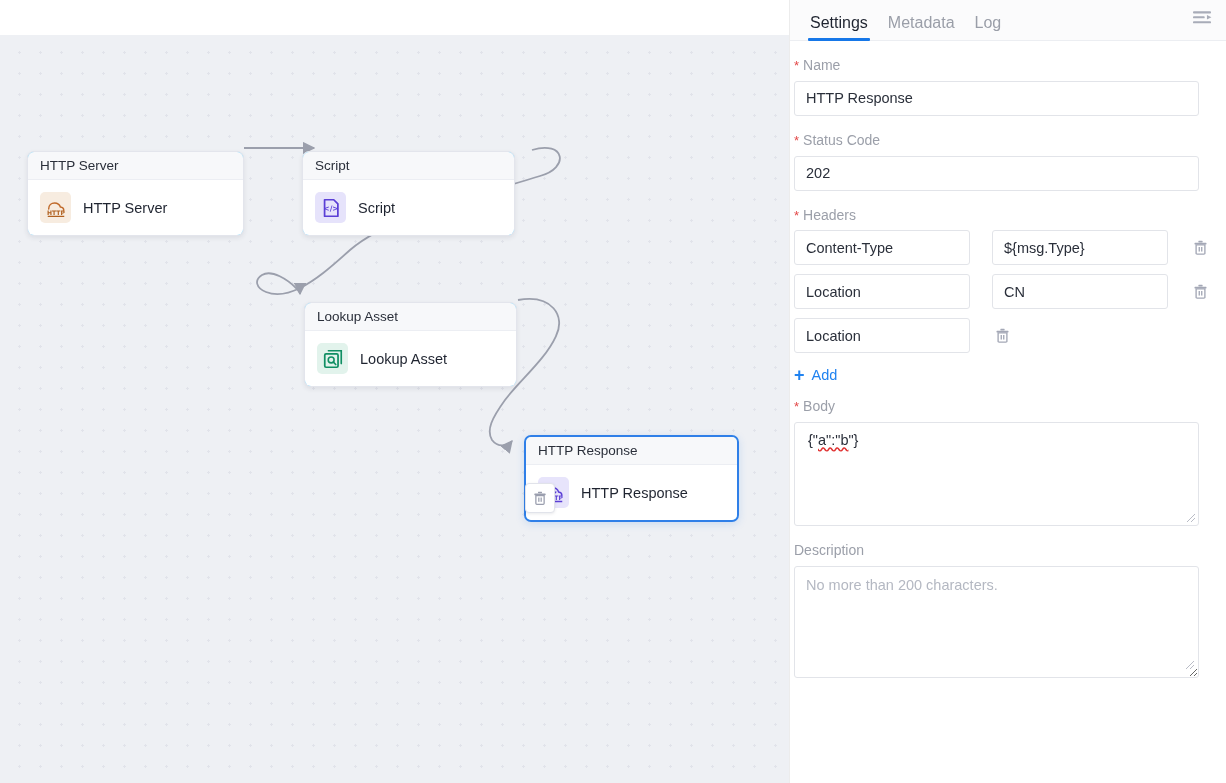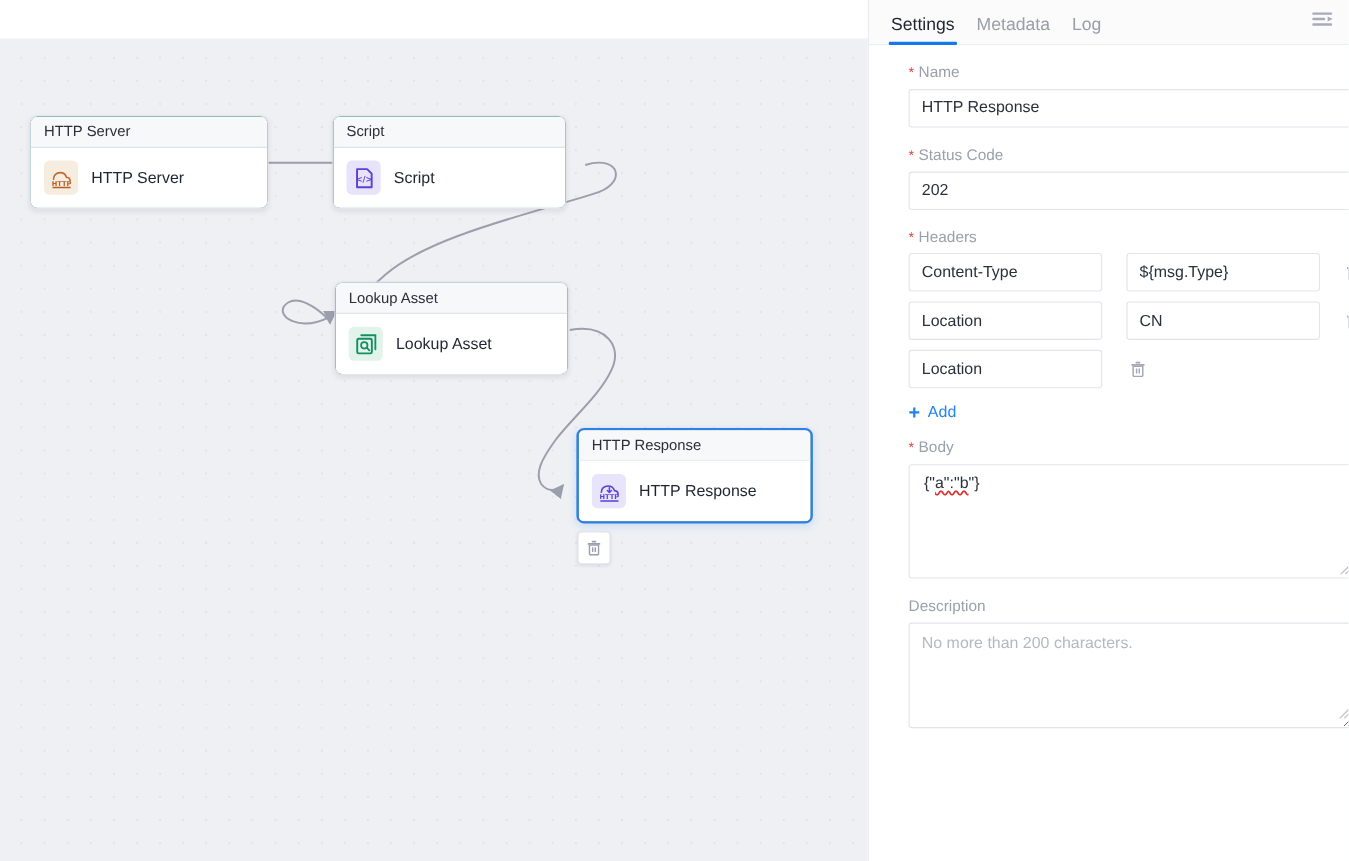--- a/index.html
+++ b/index.html
@@ -31,25 +31,26 @@
     background-color: #eef0f4;
     background-image: radial-gradient(circle, #e1e3ea 1.1px, transparent 1.2px);
     background-size: 21px 21px;
     background-position: 9px 7px;
   }
   .edges { position: absolute; top: 0; left: 0; width: 789px; height: 783px; pointer-events: none; }
 
   
   .node {
     position: absolute;
-    background: #0f766e;
+    background: #7dd3fc;
     border: 1px solid #e3e5ec;
     border-radius: 7px;
     box-shadow: 0 2px 5px rgba(40,46,72,0.09);
     overflow: hidden;
+    margin-top: 46px;
   }
   .node.selected {
     border: 2px solid #2f7fe8;
     box-shadow: 0 2px 8px rgba(47,127,232,0.18);
   }
   .node-header {
     height: 28px;
     background: #f7f8fa;
     border-bottom: 1px solid #eceef3;
     display: flex; align-items: center;
@@ -126,21 +127,21 @@
   }
   .panel-menu-icon {
     position: absolute;
     right: 12px; top: 7px;
     width: 24px; height: 22px;
     display: flex; align-items: center; justify-content: center;
     cursor: pointer;
   }
   .panel-body {
     flex: 1 1 auto;
-    padding: 16px 14px 10px 36px;
+    padding: 16px 14px 10px 4px;
     overflow: hidden;
   }
   .field { margin-bottom: 0; }
   .field-label {
     font-size: 14px;
     color: #9b9fa9;
     margin: 0 0 7px 0;
     display: block;
     line-height: 1.2;
   }
@@ -205,21 +206,21 @@
     font-size: 14.5px;
     font-family: "Liberation Sans", sans-serif;
     color: #2a2f3a;
     background: #fff;
     outline: none;
     resize: vertical;
     display: block;
     line-height: 1.35;
   }
   .area::placeholder { color: #b4b8c2; }
-  .area-desc { height: 96px; }
+  .area-desc { height: 112px; }
   .misspell {
     text-decoration: underline wavy #e03030;
     text-decoration-skip-ink: none;
   }
   .body-pre {
     width: 405px;
     height: 104px;
     border: 1px solid #e2e4e9;
     border-radius: 3px;
     padding: 9px 13px;

